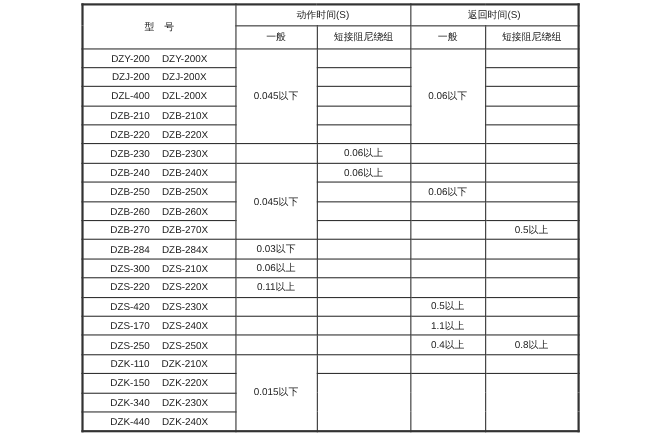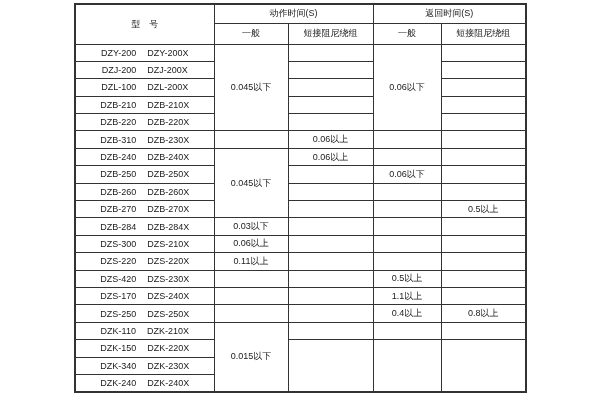--- a/index.html
+++ b/index.html
@@ -75,36 +75,36 @@
           <td></td>
           <td rowspan="5">0.06以下</td>
           <td></td>
         </tr>
         <tr>
           <td class="model-cell"><span class="m1">DZJ-200</span><span class="m2">DZJ-200X</span></td>
           <td></td>
           <td></td>
         </tr>
         <tr>
-          <td class="model-cell"><span class="m1">DZL-100</span><span class="m2">DZL-200X</span></td>
+          <td class="model-cell"><span class="m1">DZL-400</span><span class="m2">DZL-200X</span></td>
           <td></td>
           <td></td>
         </tr>
         <tr>
           <td class="model-cell"><span class="m1">DZB-210</span><span class="m2">DZB-210X</span></td>
           <td></td>
           <td></td>
         </tr>
         <tr>
           <td class="model-cell"><span class="m1">DZB-220</span><span class="m2">DZB-220X</span></td>
           <td></td>
           <td></td>
         </tr>
         <tr>
-          <td class="model-cell"><span class="m1">DZB-310</span><span class="m2">DZB-230X</span></td>
+          <td class="model-cell"><span class="m1">DZB-230</span><span class="m2">DZB-230X</span></td>
           <td></td>
           <td>0.06以上</td>
           <td></td>
           <td></td>
         </tr>
         <tr>
           <td class="model-cell"><span class="m1">DZB-240</span><span class="m2">DZB-240X</span></td>
           <td rowspan="4">0.045以下</td>
           <td>0.06以上</td>
           <td></td>
@@ -180,17 +180,17 @@
         <tr>
           <td class="model-cell"><span class="m1">DZK-150</span><span class="m2">DZK-220X</span></td>
           <td rowspan="3"></td>
           <td rowspan="3"></td>
           <td rowspan="3"></td>
         </tr>
         <tr>
           <td class="model-cell"><span class="m1">DZK-340</span><span class="m2">DZK-230X</span></td>
         </tr>
         <tr>
-          <td class="model-cell"><span class="m1">DZK-240</span><span class="m2">DZK-240X</span></td>
+          <td class="model-cell"><span class="m1">DZK-440</span><span class="m2">DZK-240X</span></td>
         </tr>
       </tbody>
   </table>
 </div>
 
 </body></html>

